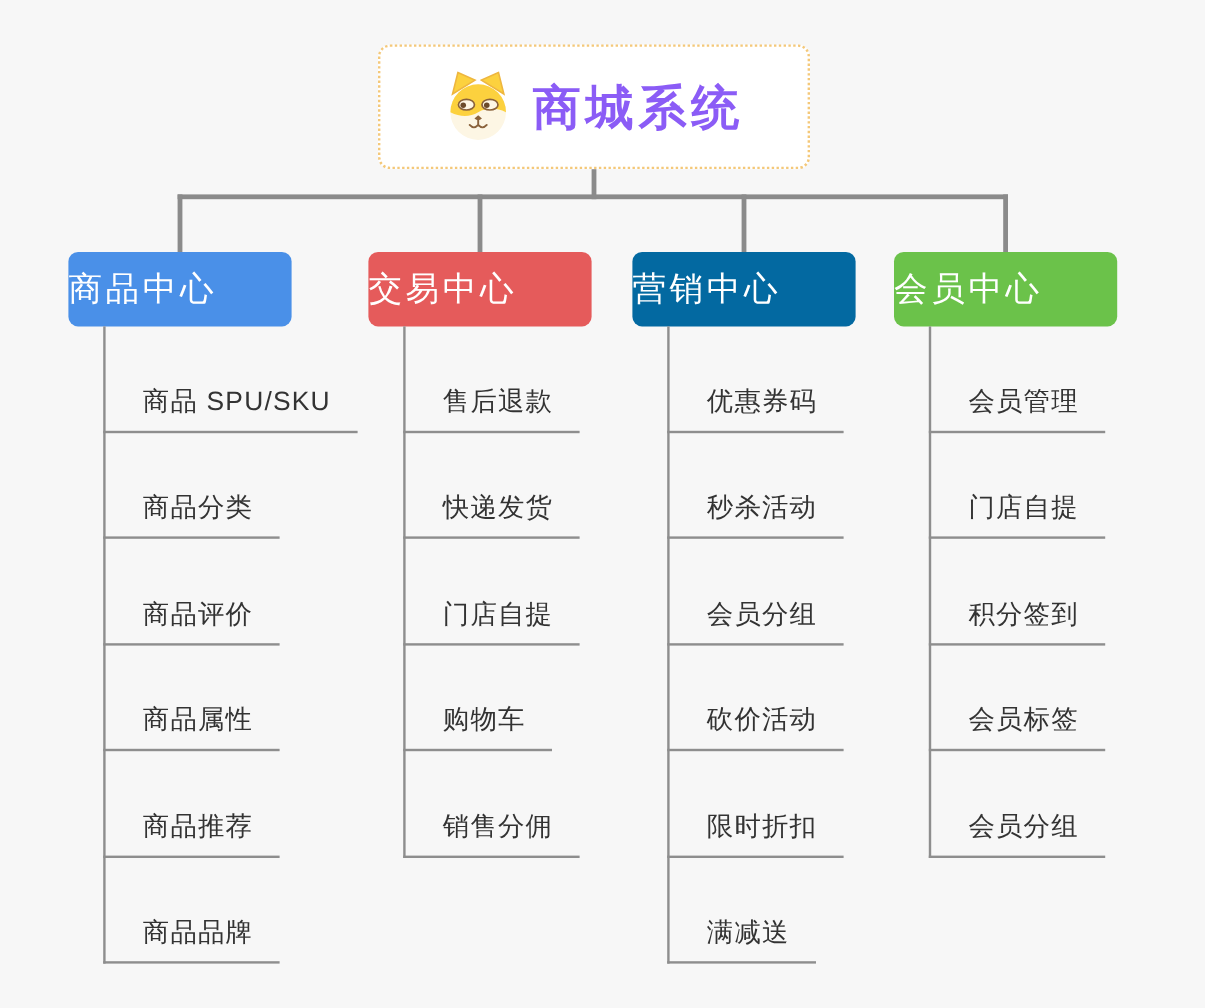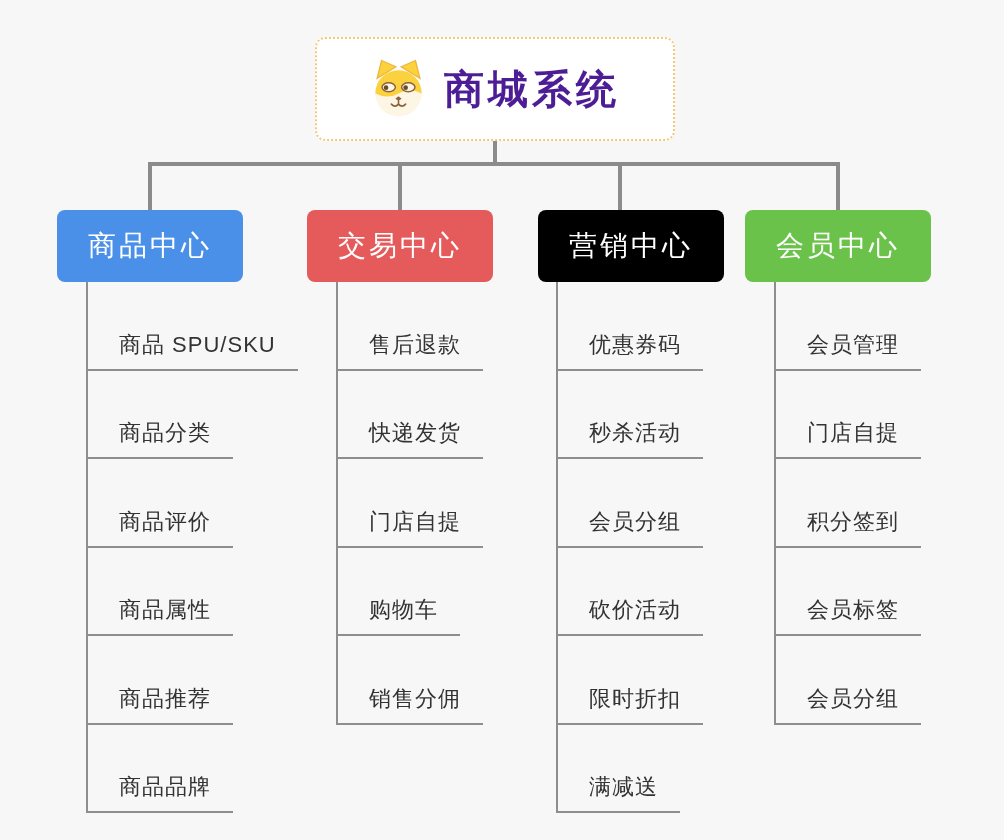--- a/index.html
+++ b/index.html
@@ -11,21 +11,21 @@
   .canvas{position:absolute;inset:0;}
 
   
   .root-node{
     position:absolute;left:315px;top:37px;width:360px;height:104px;
     background:#ffffff;border:2px dotted #f4c879;border-radius:10px;
     box-sizing:border-box;
     display:flex;align-items:center;justify-content:center;gap:17px;
   }
   .root-title{
-    font-size:40px;font-weight:bold;letter-spacing:4px;color:#4c1d95;
+    font-size:40px;font-weight:bold;letter-spacing:4px;color:#8b5cf6;
     white-space:nowrap;
   }
   .root-icon{width:57px;height:60px;flex:0 0 auto;}
 
   
   .connector{position:absolute;background:#8b8b8b;}
   .c-root-stub {left:493px;top:141px;width:4px;height:25px;}
   .c-hline     {left:148px;top:162px;width:692px;height:4px;}
   .c-drop-1    {left:148px;top:162px;width:4px;height:48px;}
   .c-drop-2    {left:398px;top:162px;width:4px;height:48px;}
@@ -33,22 +33,22 @@
   .c-drop-4    {left:836px;top:162px;width:4px;height:48px;}
 
   
   .branch{position:absolute;top:210px;}
   .branch-1{left:57px;}
   .branch-2{left:307px;}
   .branch-3{left:527px;}
   .branch-4{left:745px;}
 
   .branch-box{
-    width:186px;height:72px;border-radius:8px;
-    display:flex;align-items:center;justify-content:center;
+    width:186px;height:62px;border-radius:8px;
+    display:flex;align-items:center;
     color:#ffffff;font-size:28px;letter-spacing:3px;white-space:nowrap;
   }
   .children{position:relative;margin-left:29px;}
   .children::before{           
     content:"";position:absolute;left:0;top:0;bottom:0;width:2px;background:#8e8e8e;
   }
   .child{height:88.5px;display:flex;align-items:flex-end;}
   .child-label{
     display:inline-block;white-space:nowrap;
     font-size:22px;letter-spacing:1px;color:#333333;
@@ -127,21 +127,21 @@
       <div class="child">
           <span class="child-label">购物车</span>
         </div>
       <div class="child">
           <span class="child-label">销售分佣</span>
         </div>
     </div>
   </div>
 
   <div class="branch branch-3">
-    <div class="branch-box" style="background-color: #000000; margin-left: 11px;">
+    <div class="branch-box" style="background-color: #0369a1;">
       <span>营销中心</span>
     </div>
     <div class="children">
       <div class="child">
           <span class="child-label">优惠券码</span>
         </div>
       <div class="child">
           <span class="child-label">秒杀活动</span>
         </div>
       <div class="child">

